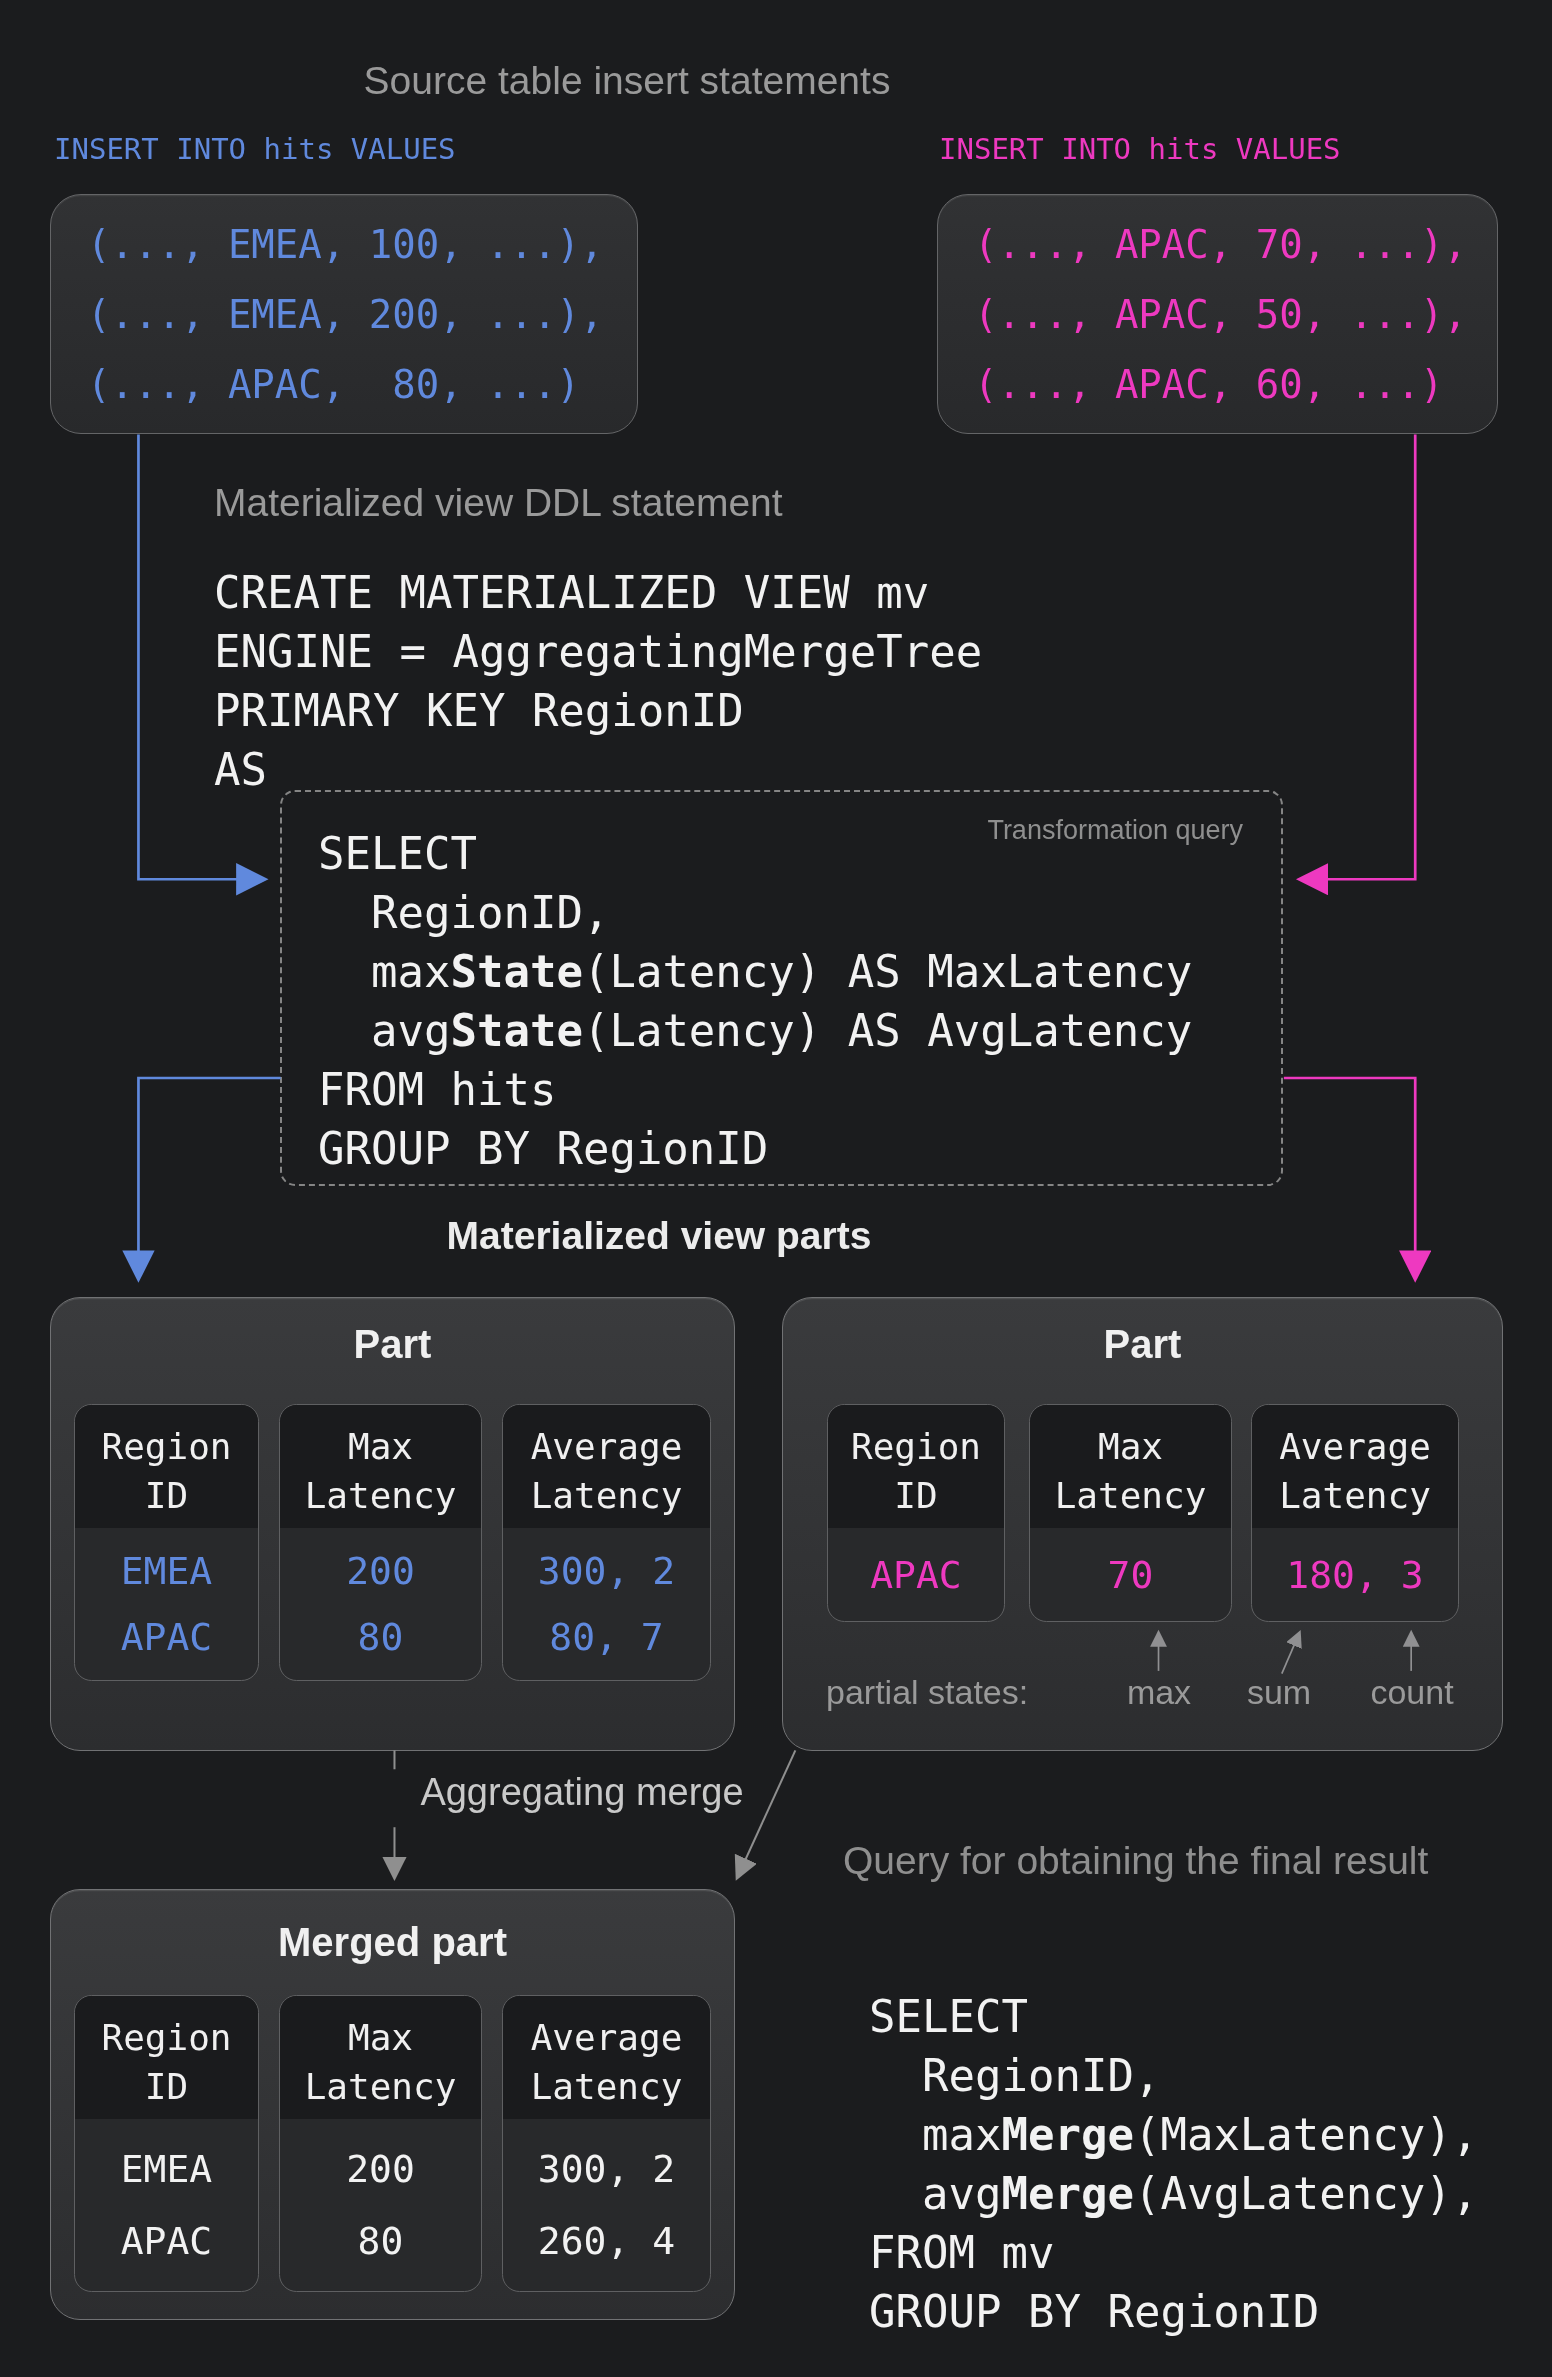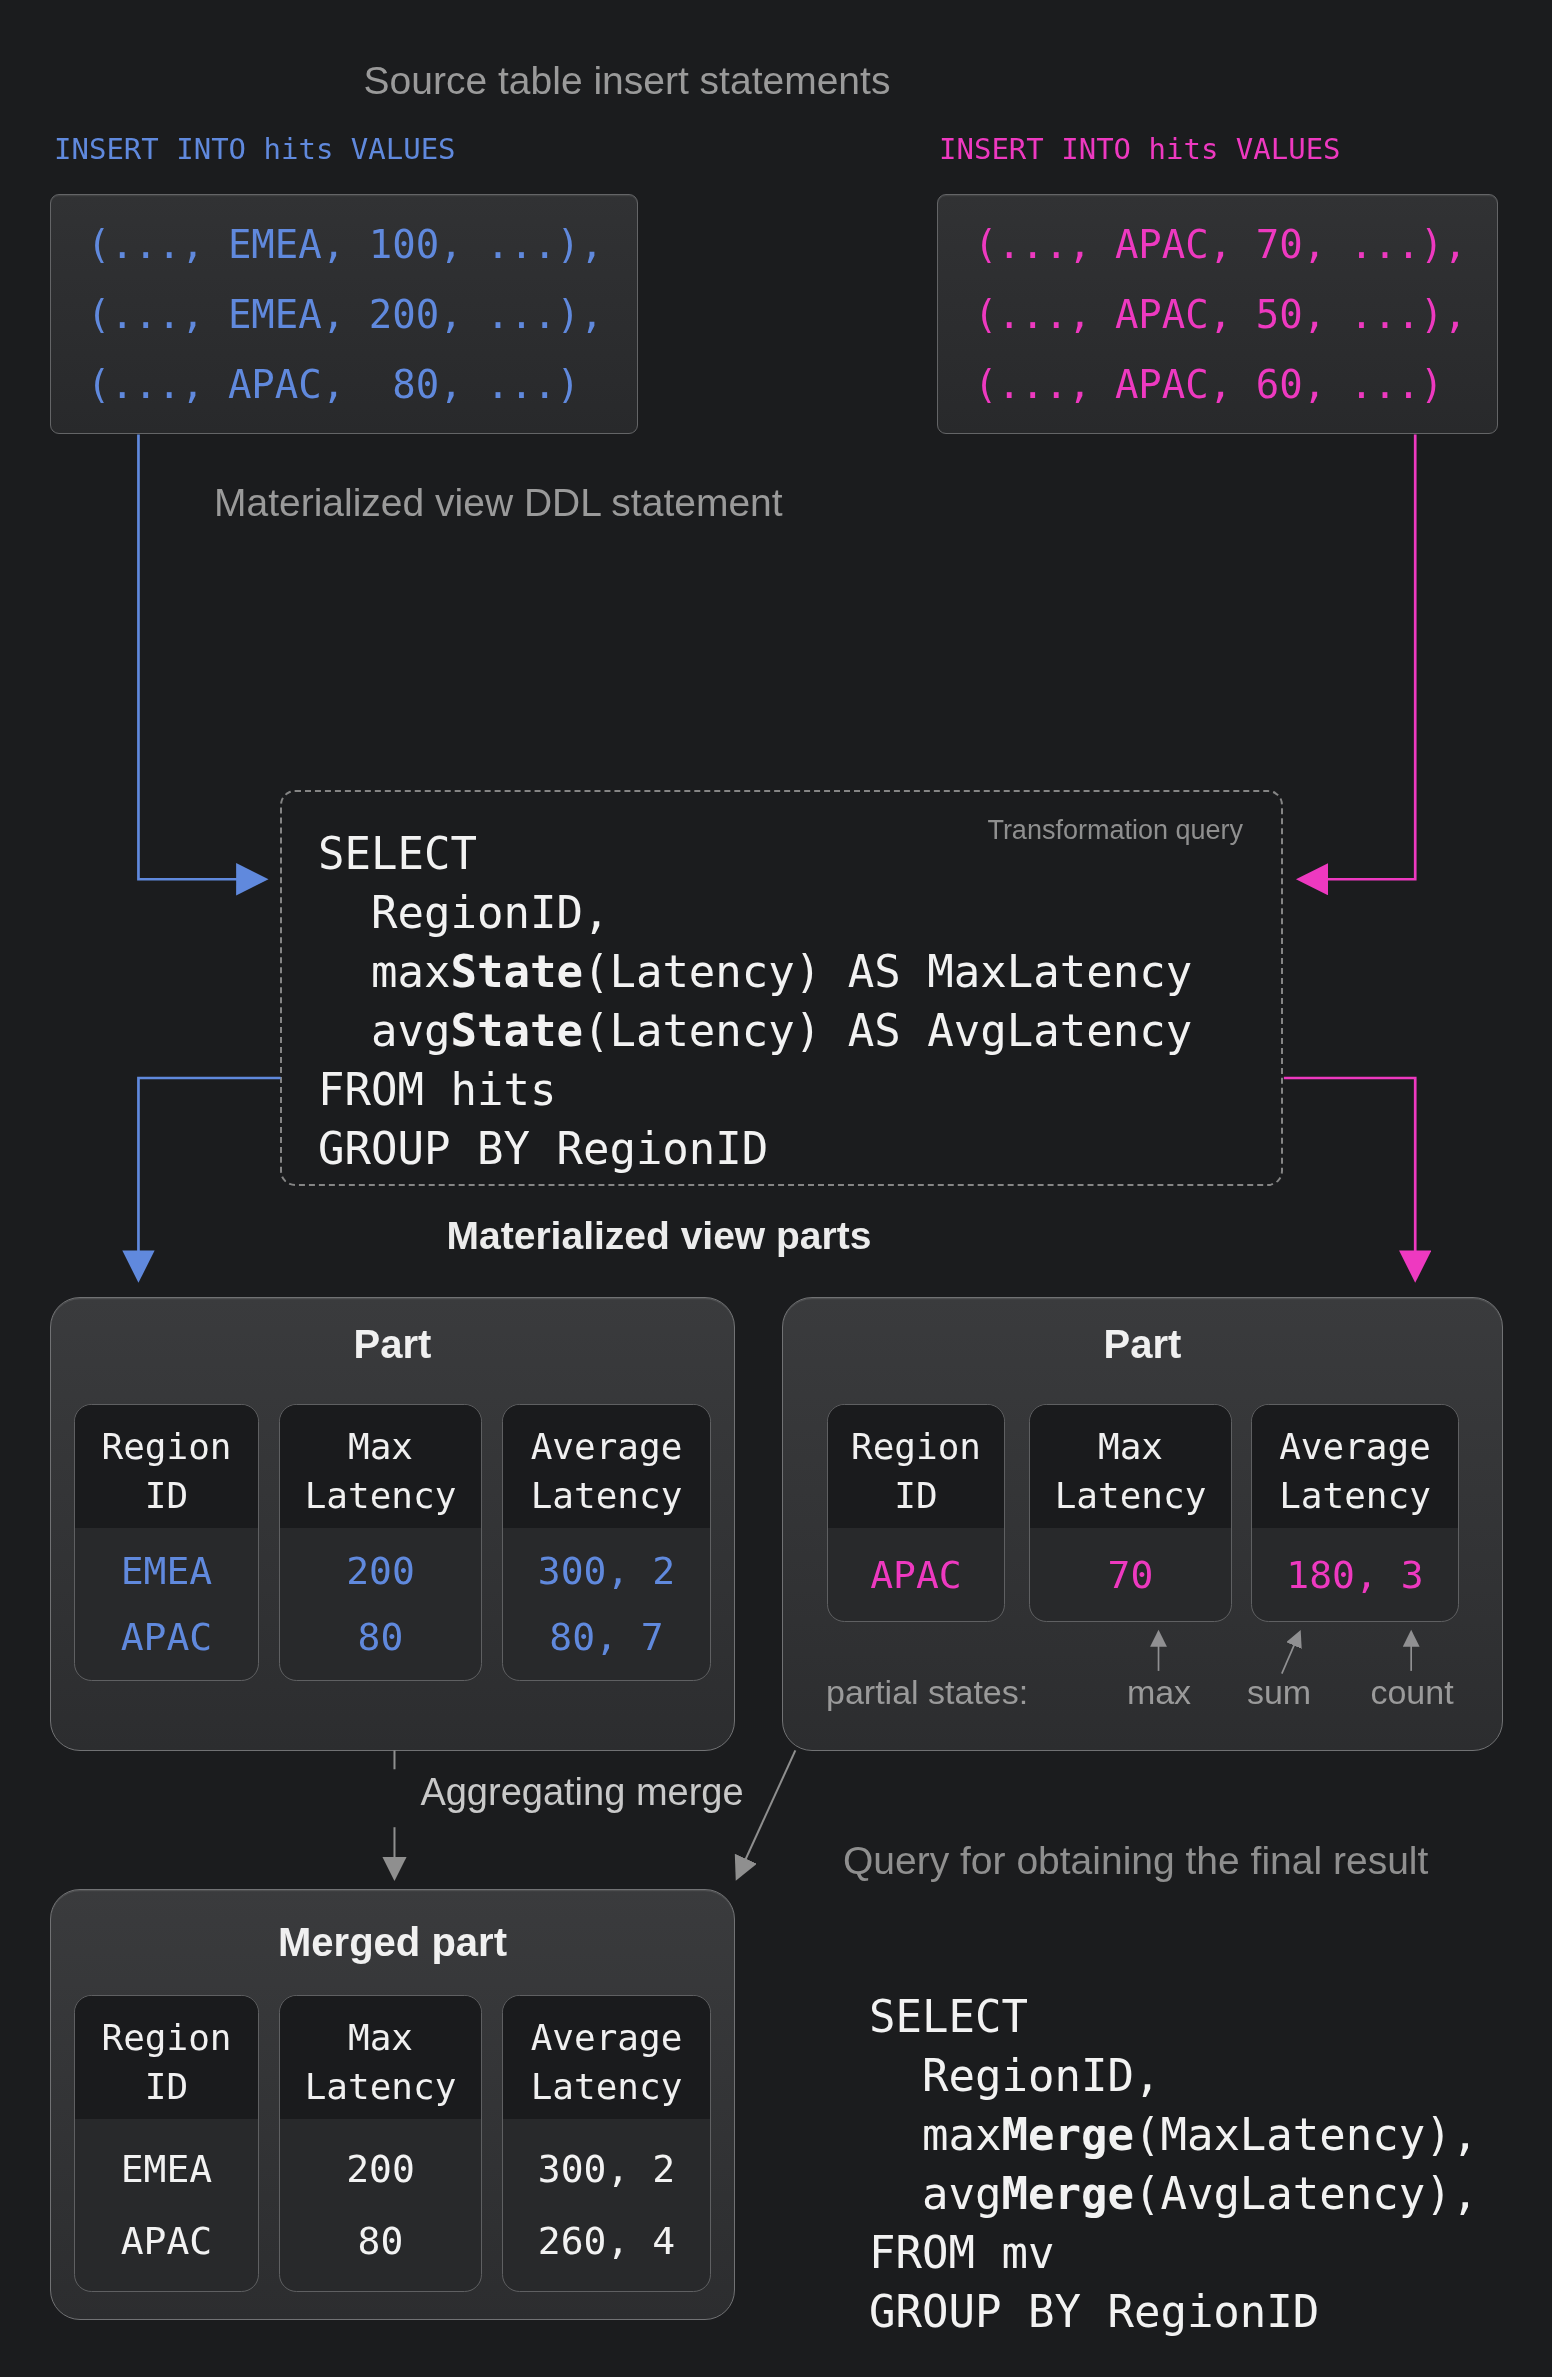--- a/index.html
+++ b/index.html
@@ -24,21 +24,21 @@
   #parts-title{font-size:39px;font-weight:600;color:#ececec;text-align:center;width:1318px;left:0;}
   #title{text-align:center;width:1254px;left:0;}
 
   
   .ins-head{font-size:29px;}
   .blue-t{color:var(--accent-blue);}
   .mag-t{color:var(--accent-magenta);}
   .white-t{color:var(--code-white);}
 
   
-  .code-box{border:1.3px solid #646567;border-radius:9px;
+  .code-box{border:1.3px solid #646567;border-radius:31px;
             background:linear-gradient(180deg,#313234 0%,#28292b 100%);
             box-shadow:inset 0 1.3px 0 rgba(255,255,255,.08);
             padding:15px 0 0 36px;}
   .code-box .cl{font-size:39px;line-height:70px;}
 
   
   .big-code .cl{font-size:44px;line-height:59px;color:var(--code-white);}
   .big-code b{font-weight:bold;}
 
   
@@ -89,20 +89,26 @@
     <div class="mono cl blue-t pre">(..., EMEA, 200, ...),</div>
     <div class="mono cl blue-t pre">(..., APAC,  80, ...)</div>
   </div>
   <div class="abs code-box" style="left:937px;top:194px;width:561px;height:240px;box-sizing:border-box;">
     <div class="mono cl mag-t pre">(..., APAC, 70, ...),</div>
     <div class="mono cl mag-t pre">(..., APAC, 50, ...),</div>
     <div class="mono cl mag-t pre">(..., APAC, 60, ...)</div>
   </div>
 
   <div class="abs sec-label" style="left:214px;top:481px;">Materialized view DDL statement</div>
+  <div class="abs big-code" style="left:214px;top:563px;">
+    <div class="mono cl pre">CREATE MATERIALIZED VIEW mv</div>
+    <div class="mono cl pre">ENGINE = AggregatingMergeTree</div>
+    <div class="mono cl pre">PRIMARY KEY RegionID</div>
+    <div class="mono cl pre">AS</div>
+  </div>
 
   <div id="dashed" class="abs big-code" style="left:280px;top:790px;">
     <div id="tq-label">Transformation query</div>
     <div class="mono cl pre"><span>SELECT</span><b></b><span></span></div>
     <div class="mono cl pre"><span>  RegionID,</span><b></b><span></span></div>
     <div class="mono cl pre"><span>  max</span><b>State</b><span>(Latency) AS MaxLatency</span></div>
     <div class="mono cl pre"><span>  avg</span><b>State</b><span>(Latency) AS AvgLatency</span></div>
     <div class="mono cl pre"><span>FROM hits</span><b></b><span></span></div>
     <div class="mono cl pre"><span>GROUP BY RegionID</span><b></b><span></span></div>
   </div>

